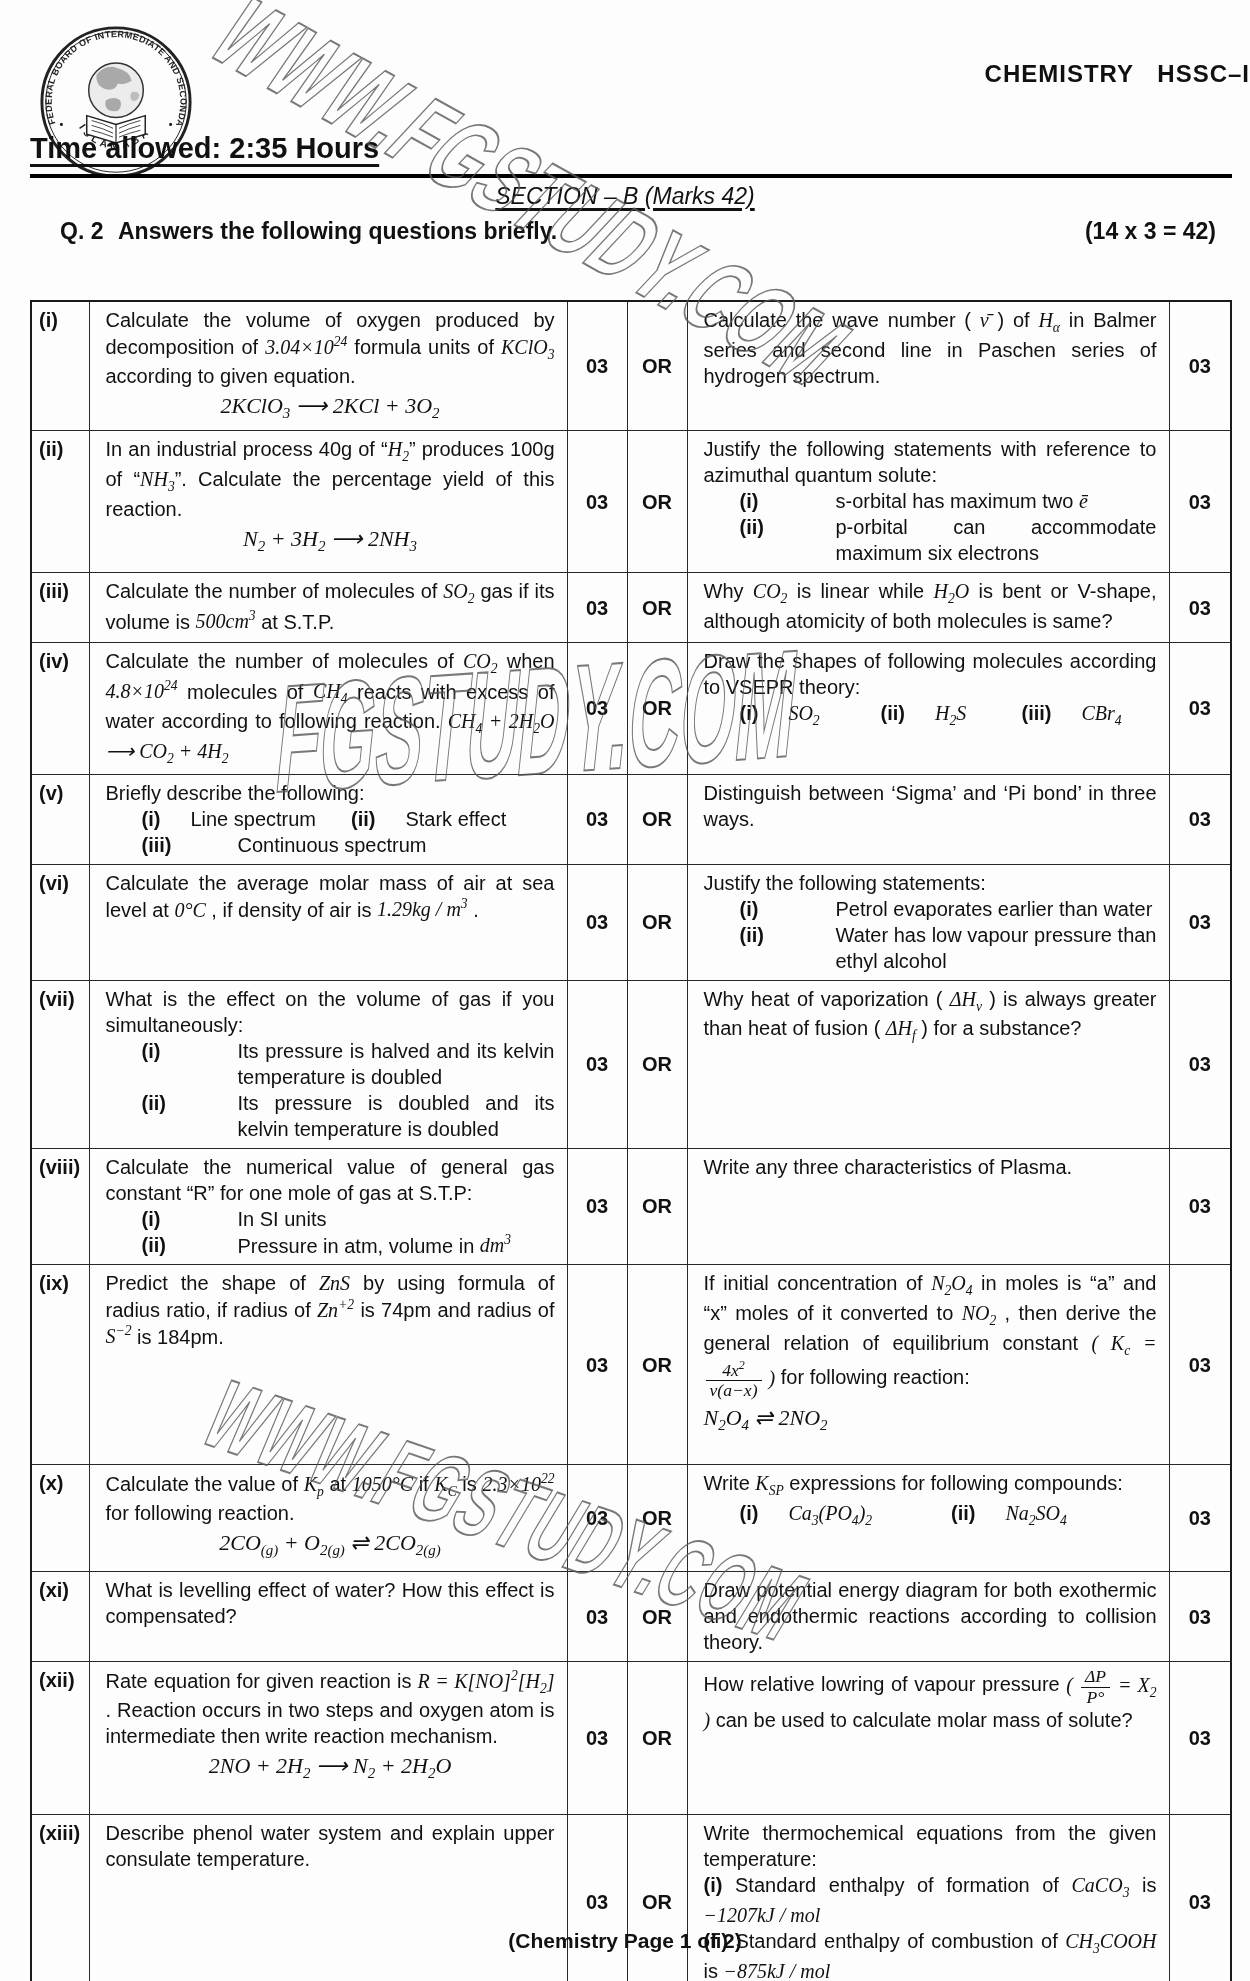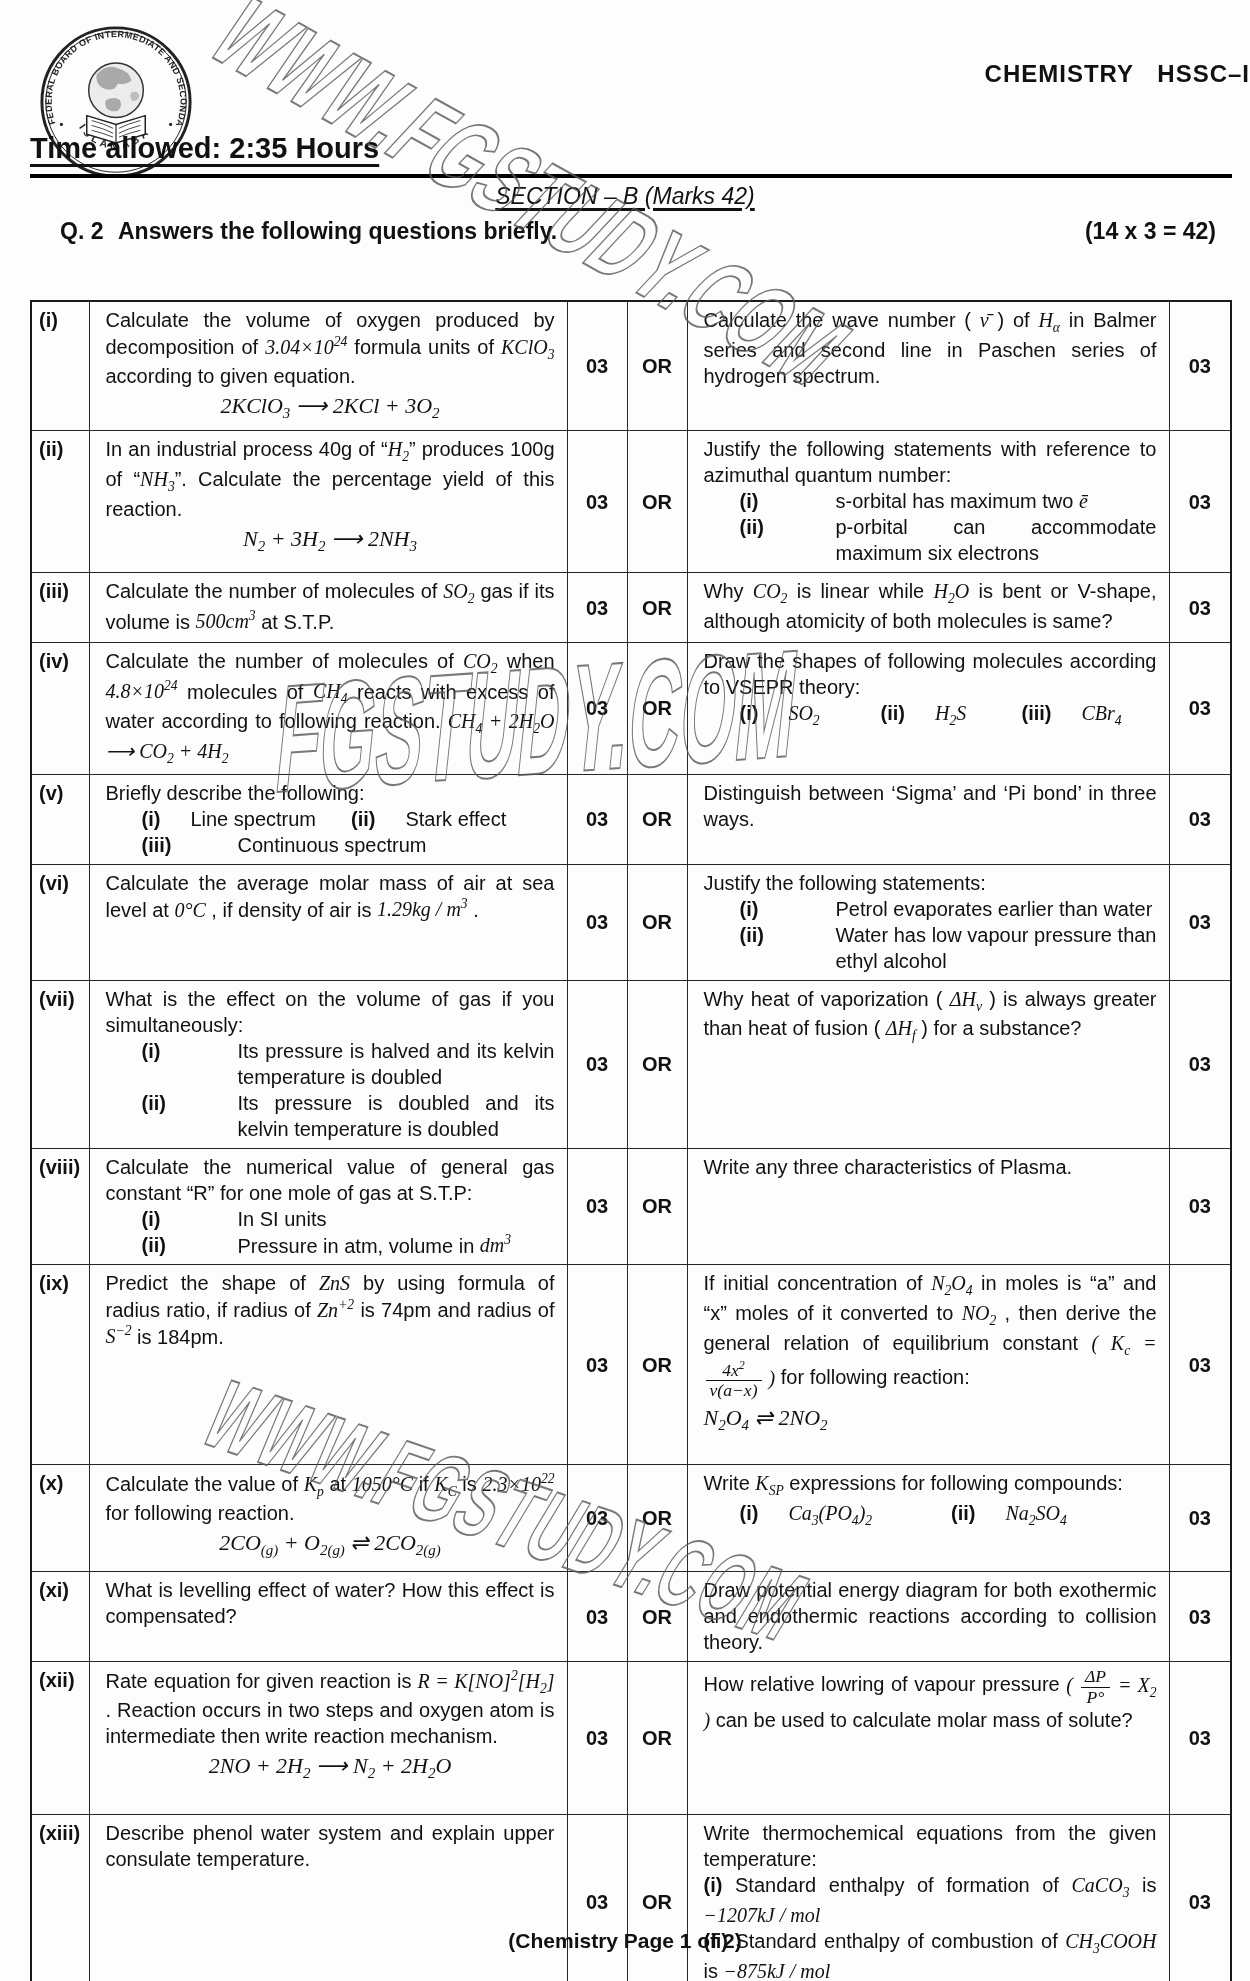--- a/index.html
+++ b/index.html
@@ -131,21 +131,21 @@
           </tr>
           <tr>
             <td class="num" style="height: 126px;">(ii)</td>
             <td class="cell ql">
               <p>In an industrial process 40g of “<span class="math">H<sub>2</sub></span>” produces 100g of “<span class="math">NH<sub>3</sub></span>”. Calculate the percentage yield of this reaction.</p>
               <div class="eq"><span class="math">N<sub>2</sub> + 3H<sub>2</sub> ⟶ 2NH<sub>3</sub></span></div>
             </td>
             <td class="c mk">03</td>
             <td class="c or">OR</td>
             <td class="cell qr">
-              <p>Justify the following statements with reference to azimuthal quantum number:</p>
+              <p>Justify the following statements with reference to azimuthal quantum solute:</p>
               <div class="li">
                 <span class="lm">(i)</span>
                 <span class="lt">s-orbital has maximum two <span class="math">ē</span></span>
               </div>
               <div class="li">
                 <span class="lm">(ii)</span>
                 <span class="lt">p-orbital can accommodate maximum six electrons</span>
               </div>
             </td>
             <td class="c mk">03</td>

